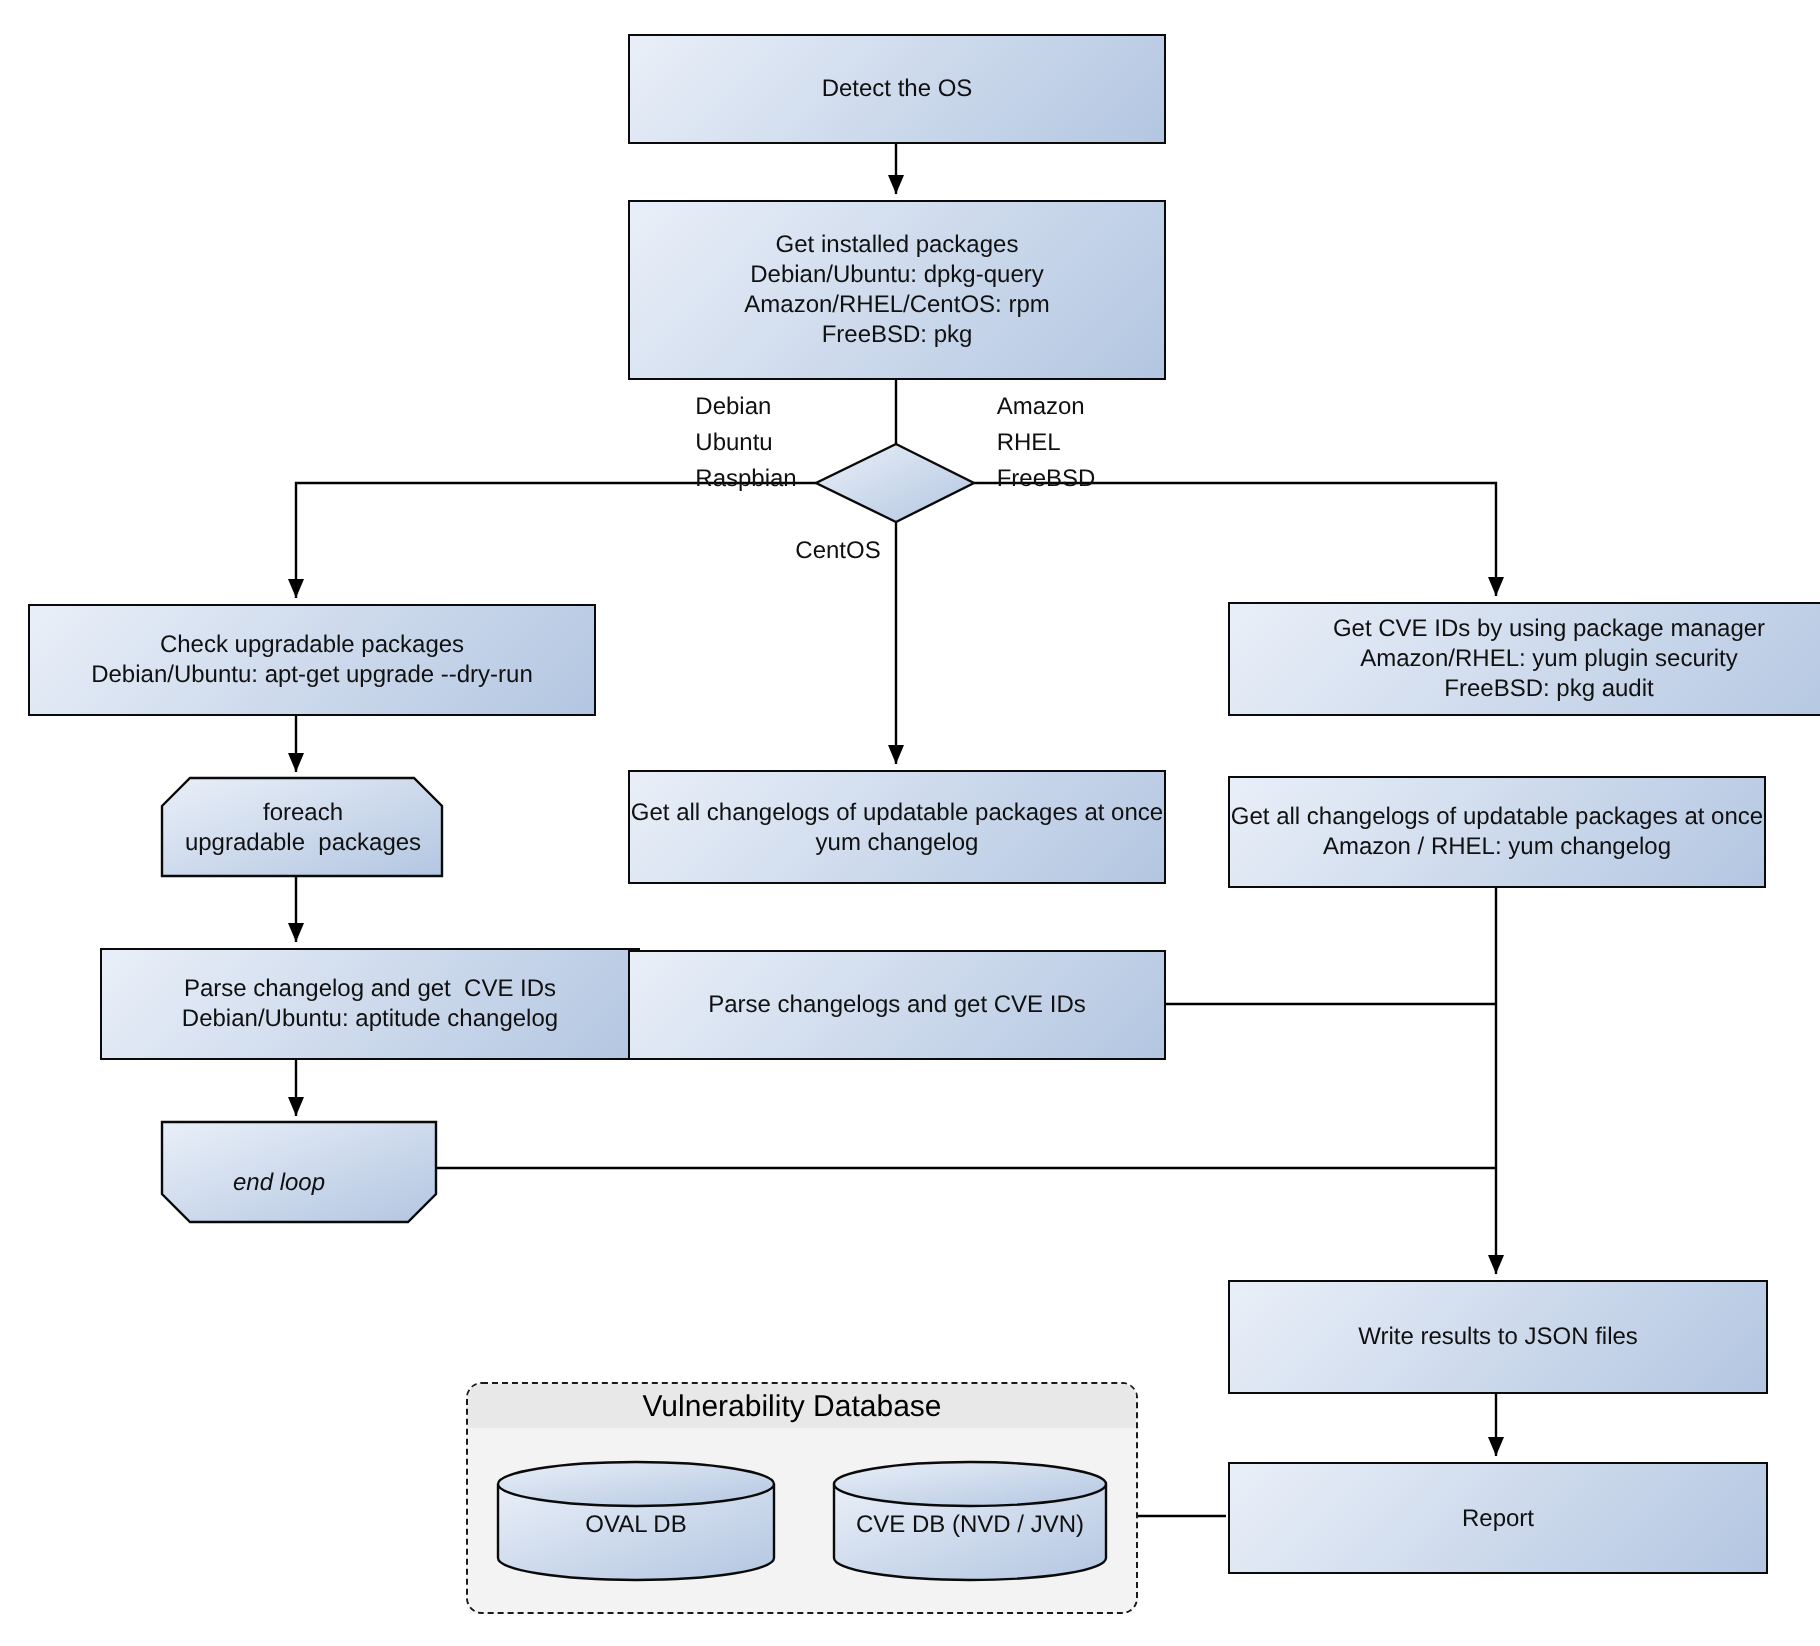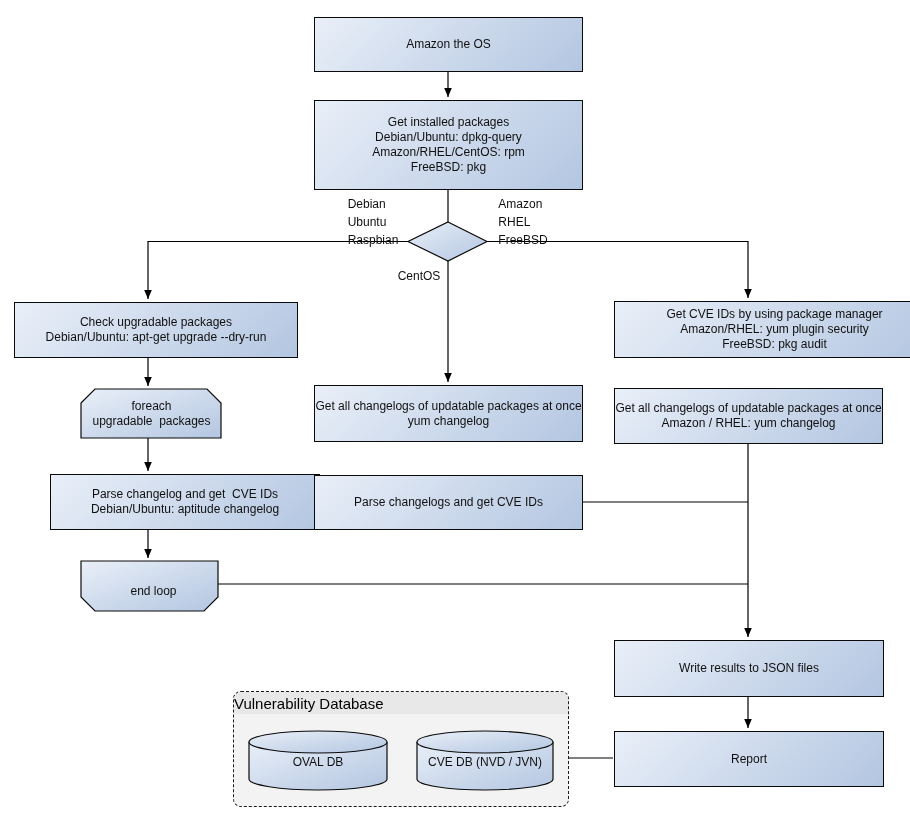--- a/index.html
+++ b/index.html
@@ -52,21 +52,21 @@
   .pos-installed     { left: 314px; top: 100px; width: 269px; height: 90px; }
   .pos-check-upg     { left: 14px;  top: 302px; width: 284px; height: 56px; }
   .pos-parse-left    { left: 14px;  top: 474px; width: 270px; height: 56px; margin-left: 36px; }
   .pos-mid-chlogs    { left: 314px; top: 385px; width: 269px; height: 57px; }
   .pos-mid-parse     { left: 314px; top: 475px; width: 269px; height: 55px; }
   .pos-right-cve     { left: 614px; top: 301px; width: 321px; height: 57px; }
   .pos-right-chlogs  { left: 614px; top: 388px; width: 269px; height: 56px; }
   .pos-write-json    { left: 614px; top: 640px; width: 270px; height: 57px; }
   .pos-report        { left: 614px; top: 731px; width: 270px; height: 56px; }
   .pos-foreach-label { left: 81px;  top: 389px; width: 141px; height: 49px; }
-  .pos-endloop-label { left: 85px;  top: 561px; width: 137px; height: 61px; }
+  .pos-endloop-label { left: 71px;  top: 561px; width: 137px; height: 61px; font-style: italic; }
   .pos-debian-label  { left: 373px; top: 194px; }
   .pos-amazon-label  { left: 523px; top: 194px; }
   .pos-centos-label  { left: 419px; top: 266px; }
   .pos-oval-label    { left: 249px; top: 747px; width: 138px; height: 30px; }
   .pos-cve-label     { left: 417px; top: 747px; width: 136px; height: 30px; }
   
   .vulndb {
     position: absolute;
     z-index: 0;
     left: 233px; top: 691px; width: 336px; height: 116px;
@@ -74,21 +74,21 @@
     border: 1.5px dashed var(--container-border, #1a1a1a);
     border-radius: 8px;
     background: var(--container-body, #f3f3f3);
     overflow: hidden;
   }
   .vulndb-band {
     height: 22px;
     background: var(--container-band, #e8e8e8);
   }
   .vulndb-title {
-    text-align: left;
+    text-align: center;
     padding: 3px 10px 0 0;
     font-size: 15px;
     line-height: 18px;
     color: #000;
   }
   svg .edge { stroke: var(--line-color, #000); stroke-width: 1.2; fill: none; }
   svg .nodeshape { stroke: var(--node-border, #000); stroke-width: 1.2; fill: url(#nodeGrad); }
 </style>
 </head>
 <body>
@@ -137,21 +137,21 @@
       <ellipse class="nodeshape" cx="318" cy="742" rx="69" ry="11"></ellipse>
     </g>
 
     <g>
       <path class="nodeshape" d="M417,742 L417,779 A68,11 0 0 0 553,779 L553,742"></path>
       <ellipse class="nodeshape" cx="485" cy="742" rx="68" ry="11"></ellipse>
     </g>
   </svg>
 
   <div class="box pos-detect">
-    <span class="box-text">Amazon the OS</span>
+    <span class="box-text">Detect the OS</span>
   </div>
 
   <div class="box pos-installed">
     <span class="box-text">Get installed packages
 Debian/Ubuntu: dpkg-query
 Amazon/RHEL/CentOS: rpm
 FreeBSD: pkg</span>
   </div>
 
   <div class="box pos-check-upg">

